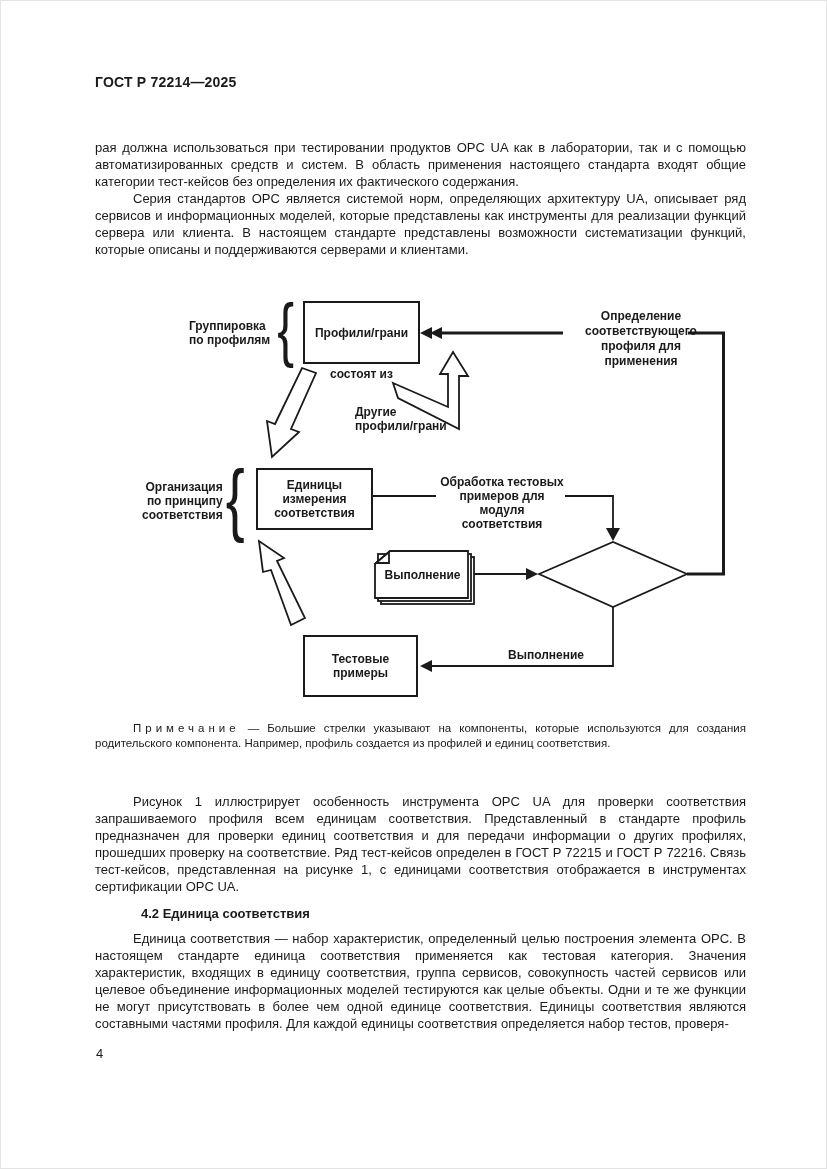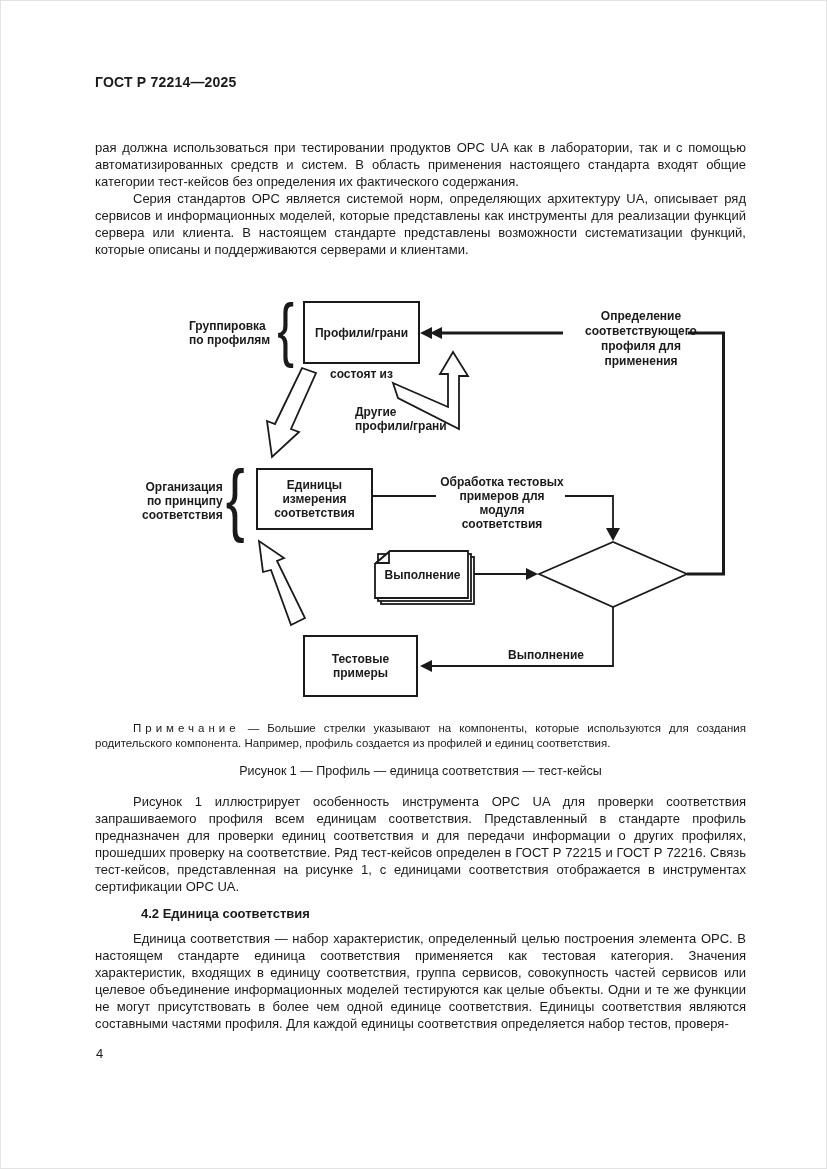--- a/index.html
+++ b/index.html
@@ -119,21 +119,20 @@
 соответствия</div>
     <div class="dlabel" id="lbl-execution">Выполнение</div>
     <div id="lbl-applications">Выполнение</div>
   </div>
 
   <div class="note">
     <span class="spaced">Примечание</span>
     <span>—  Большие стрелки указывают на компоненты, которые используются для создания родительского компонента. Например, профиль создается из профилей и единиц соответствия.</span>
   </div>
 
-  <div class="caption">Рисунок 1 — Профиль — единица соответствия — тест-кейсы</div>
 
   <div class="textblock" id="after-figure">
     <p>Рисунок 1 иллюстрирует особенность инструмента OPC UA для проверки соответствия запрашиваемого профиля всем единицам соответствия. Представленный в стандарте профиль предназначен для проверки единиц соответствия и для передачи информации о других профилях, прошедших проверку на соответствие. Ряд тест-кейсов определен в ГОСТ Р 72215 и ГОСТ Р 72216. Связь тест-кейсов, представленная на рисунке 1, с единицами соответствия отображается в инструментах сертификации OPC UA.</p>
   </div>
 
   <div class="section-heading">4.2 Единица соответствия</div>
 
   <div class="textblock" id="section-para">
     <p>Единица соответствия — набор характеристик, определенный целью построения элемента OPC. В настоящем стандарте единица соответствия применяется как тестовая категория. Значения характеристик, входящих в единицу соответствия, группа сервисов, совокупность частей сервисов или целевое объединение информационных моделей тестируются как целые объекты. Одни и те же функции не могут присутствовать в более чем одной единице соответствия. Единицы соответствия являются составными частями профиля. Для каждой единицы соответствия определяется набор тестов, проверя-</p>
   </div>

